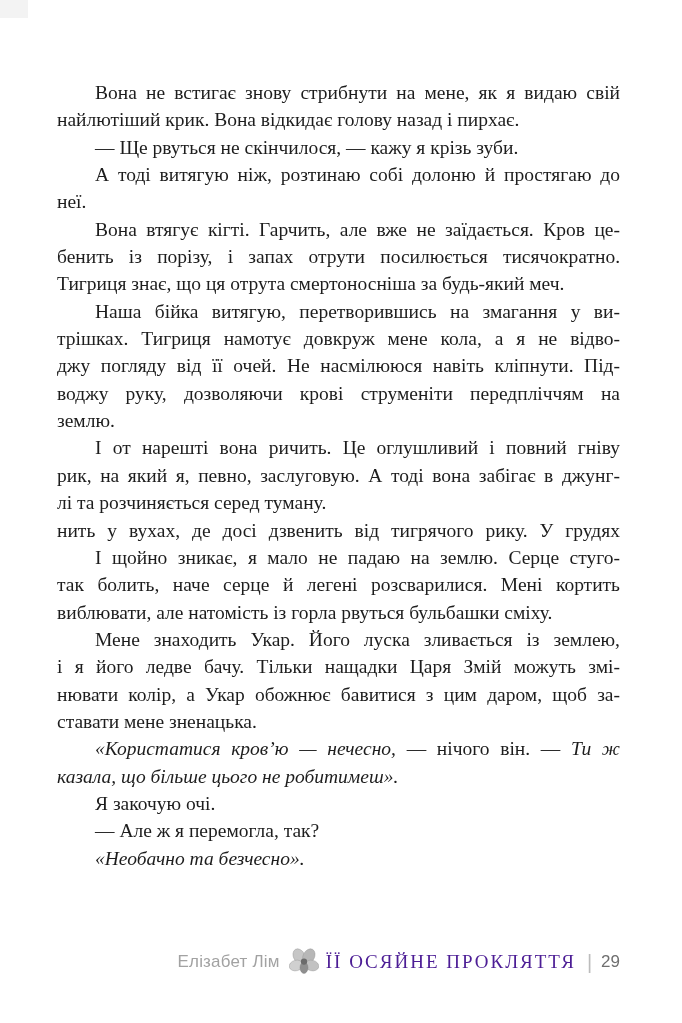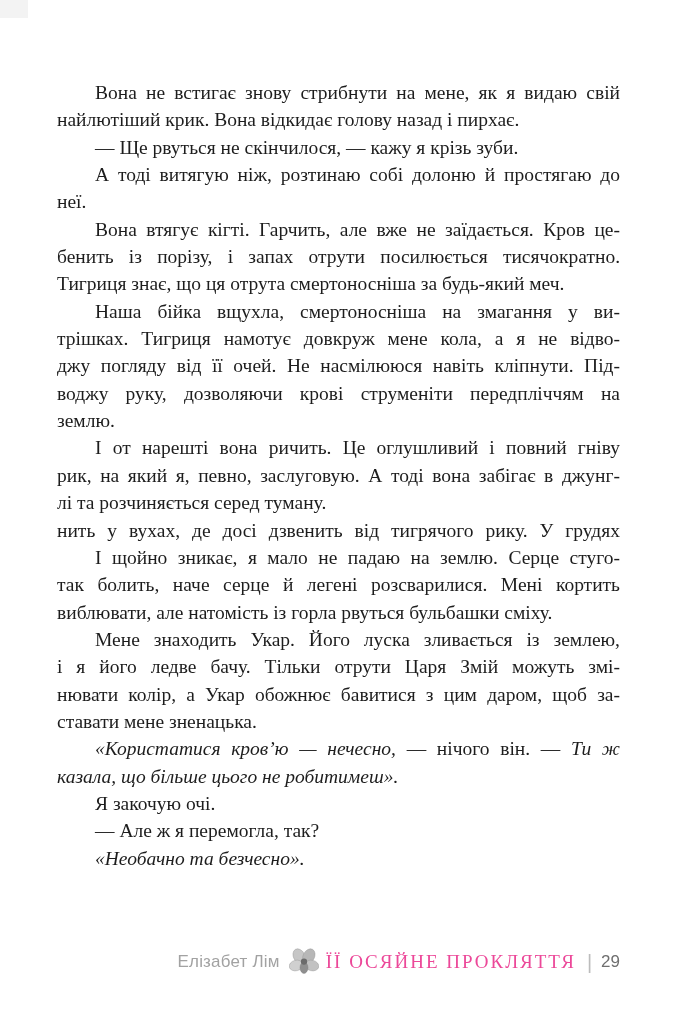--- a/index.html
+++ b/index.html
@@ -57,21 +57,21 @@
   }
   .footer .flower {
     display: inline-flex;
     align-items: center;
     margin: 0 7px 0 9px;
   }
   .footer .title {
     font-family: "Liberation Serif", "DejaVu Serif", serif;
     font-size: 19px;
     letter-spacing: 2px;
-    color: #ec4899;
+    color: #4c1d95;
   }
   .footer .sep {
     font-family: "Liberation Sans", "DejaVu Sans", sans-serif;
     font-size: 20px;
     font-weight: 300;
     color: #bcbcbc;
     margin: 0 9px 0 11px;
   }
   .footer .pagenum {
     font-family: Liberation Sans, sans-serif;
@@ -97,40 +97,40 @@
       <div class="paragraph">
         <div class="line first"><span>А тоді витягую ніж, розтинаю собі долоню й простягаю до</span></div>
         <div class="line last"><span>неї.</span></div>
       </div>
       <div class="paragraph">
         <div class="line first"><span>Вона втягує кігті. Гарчить, але вже не заїдається. Кров це-</span></div>
         <div class="line"><span>бенить із порізу, і запах отрути посилюється тисячократно.</span></div>
         <div class="line last"><span>Тигриця знає, що ця отрута смертоносніша за будь-який меч.</span></div>
       </div>
       <div class="paragraph">
-        <div class="line first"><span>Наша бійка вщухла, смертоносніша на змагання у ви-</span></div>
+        <div class="line first"><span>Наша бійка витягую, перетворившись на змагання у ви-</span></div>
         <div class="line"><span>трішках. Тигриця намотує довкруж мене кола, а я не відво-</span></div>
         <div class="line"><span>джу погляду від її очей. Не насмілююся навіть кліпнути. Під-</span></div>
         <div class="line"><span>воджу руку, дозволяючи крові струменіти передпліччям на</span></div>
         <div class="line last"><span>землю.</span></div>
       </div>
       <div class="paragraph">
         <div class="line first"><span>І от нарешті вона ричить. Це оглушливий і повний гніву</span></div>
         <div class="line"><span>рик, на який я, певно, заслуговую. А тоді вона забігає в джунг-</span></div>
         <div class="line last"><span>лі та розчиняється серед туману.</span></div>
       </div>
       <div class="paragraph">
         <div class="line"><span>нить у вухах, де досі дзвенить від тигрячого рику. У грудях</span></div>
         <div class="line first"><span>І щойно зникає, я мало не падаю на землю. Серце стуго-</span></div>
         <div class="line"><span>так болить, наче серце й легені розсварилися. Мені кортить</span></div>
         <div class="line last"><span>виблювати, але натомість із горла рвуться бульбашки сміху.</span></div>
       </div>
       <div class="paragraph">
         <div class="line first"><span>Мене знаходить Укар. Його луска зливається із землею,</span></div>
-        <div class="line"><span>і я його ледве бачу. Тільки отрути Царя Змій можуть змі-</span></div>
+        <div class="line"><span>і я його ледве бачу. Тільки нащадки Царя Змій можуть змі-</span></div>
         <div class="line"><span>нювати колір, а Укар обожнює бавитися з цим даром, щоб за-</span></div>
         <div class="line last"><span>ставати мене зненацька.</span></div>
       </div>
       <div class="paragraph">
         <div class="line first"><span class="ital">«Користатися кров’ю — нечесно, </span><span>— нічого він. — </span><span class="ital">Ти ж</span></div>
         <div class="line last"><span class="ital">казала, що більше цього не робитимеш».</span></div>
       </div>
       <div class="paragraph">
         <div class="line first last"><span>Я закочую очі.</span></div>
       </div>

